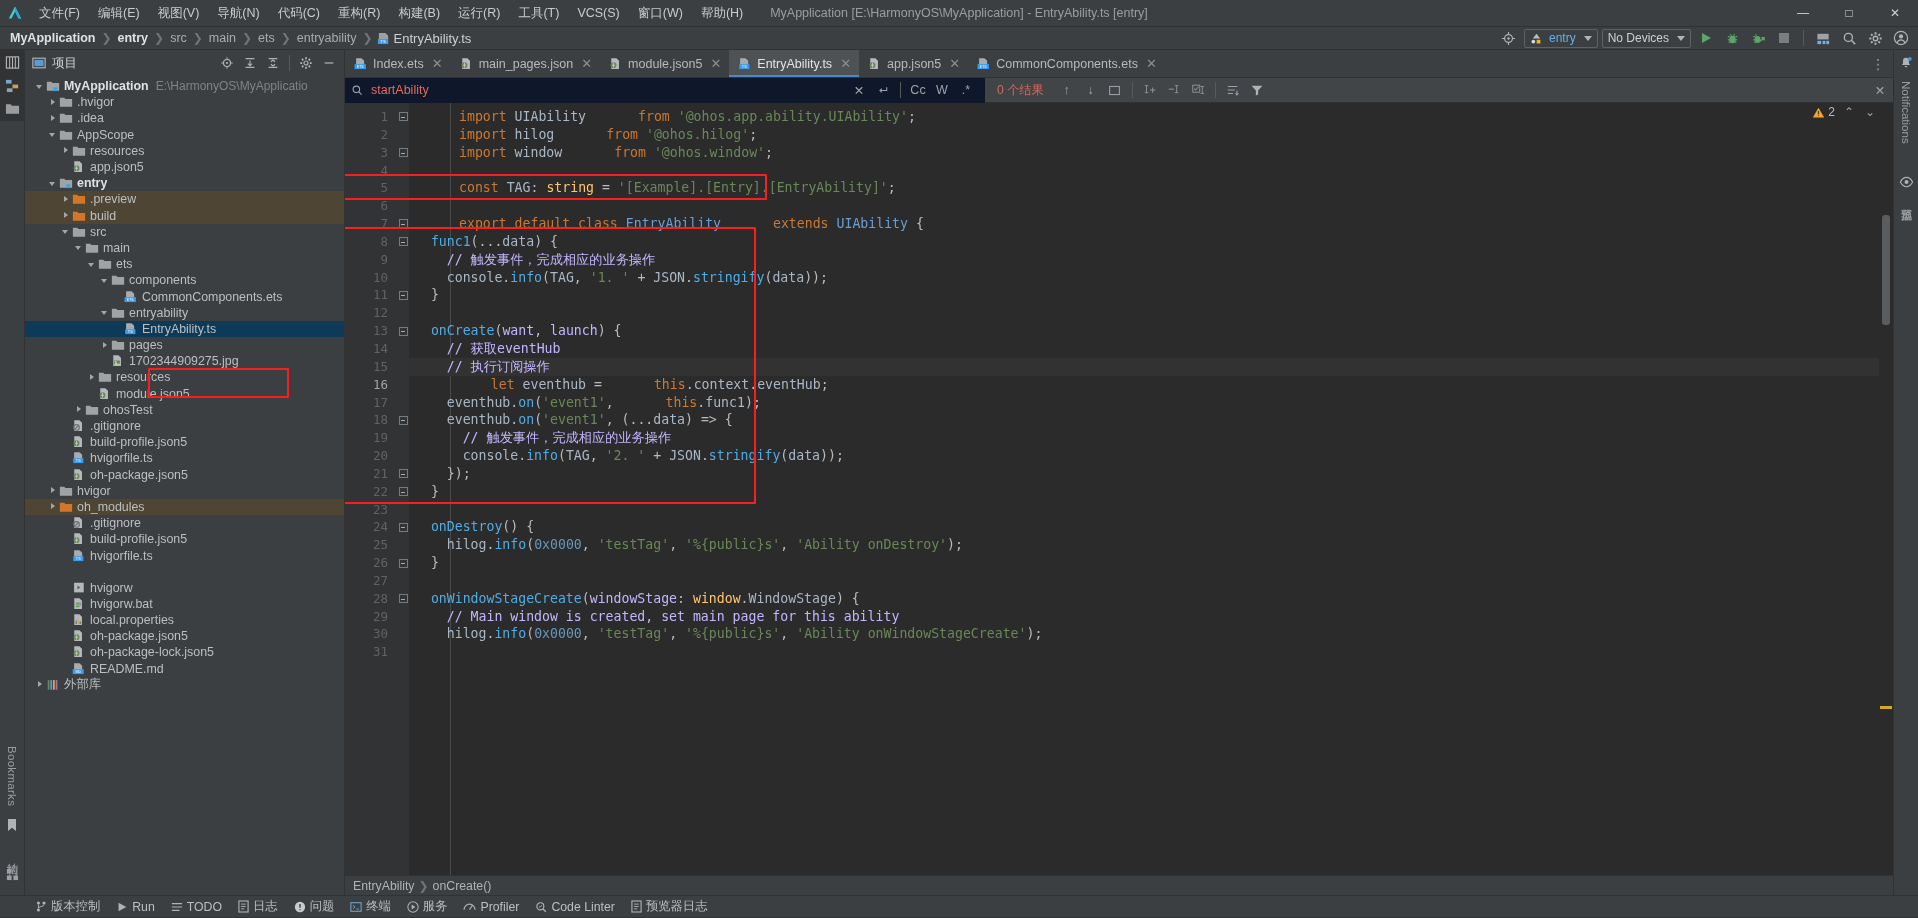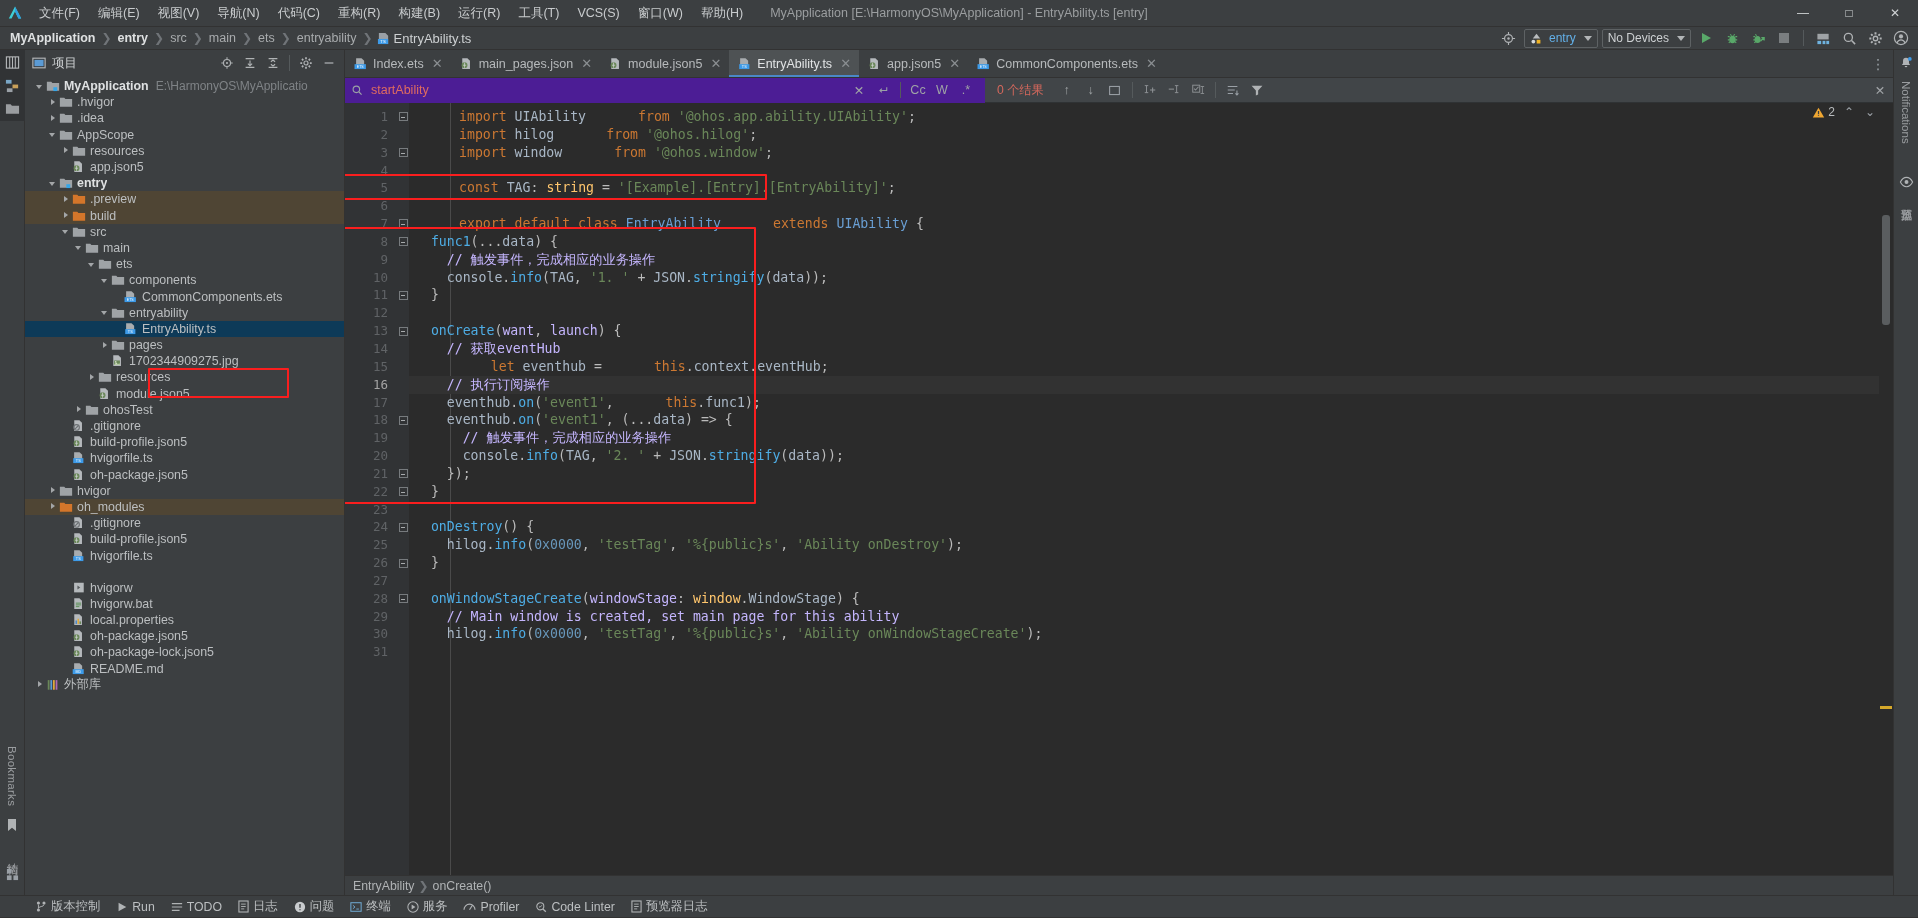--- a/index.html
+++ b/index.html
@@ -70,21 +70,21 @@
   .editor-col { flex:1; display:flex; flex-direction:column; background:#2b2b2b; min-width:0; }
   .tabs { height:28px; background:#3c3f41; display:flex; align-items:stretch; border-bottom:1px solid #323232; overflow:hidden;}
   .tab { display:flex; align-items:center; gap:5px; padding:0 8px 0 9px; font-size:12.5px; color:#b7babc; position:relative; white-space:nowrap; }
   .tab.active { background:#4e5254; color:#e2e4e5; }
   .tab.active::after { content:''; position:absolute; left:0; right:0; bottom:0; height:2px; background:#4a88c7; }
   .tab .x { color:#8b8f92; font-size:13px; margin-left:3px; }
   .tabs-right { margin-left:auto; display:flex; align-items:center; padding-right:6px; }
 
   
   .findbar { height:25px; background:#414548; display:flex; align-items:center; border-bottom:1px solid #2f3234; position:relative;}
-  .find-input-wrap { display:flex; align-items:center; width:640px; height:25px; padding-left:6px; background:#4c1d95; }
+  .find-input-wrap { display:flex; align-items:center; width:640px; height:25px; padding-left:6px; background:#0f172a; }
   .find-text { color:#e06c5f; font-size:12.5px; margin-left:6px; }
   .find-tools { display:flex; align-items:center; gap:2px; margin-left:auto; padding-right:8px;}
   .ftool { width:22px; height:20px; display:flex; align-items:center; justify-content:center; color:#9fa3a6; font-size:12.5px; border-radius:2px;}
   .find-right { display:flex; align-items:center; gap:2px; padding:0 8px; }
   .find-count { color:#d4685c; font-size:12.2px; margin:0 10px 0 4px;}
 
   
   .code-wrap { flex:1; display:flex; position:relative; overflow:hidden; background:#2b2b2b;}
   .gutter { width:52px; background:#313335; text-align:right; padding-top:5px; flex:0 0 52px;}
   .gutter div { height:17.85px; line-height:17.85px; padding-right:9px; color:#606366; font-size:12.5px; font-family:"DejaVu Sans Mono", monospace;}
@@ -971,22 +971,22 @@
             <div class="line"><span class="kw">const</span> <span class="cls">TAG</span>: <span class="typ">string</span> = <span class="str">'[Example].[Entry].[EntryAbility]'</span>;</div>
             <div class="line">&nbsp;</div>
             <div class="line"><span class="kw">export default class</span> <span class="blue">EntryAbility</span> <span class="kw">extends</span> <span class="blue">UIAbility</span> {</div>
             <div class="line">  <span class="tealc">func1</span>(...<span class="cls">data</span>) {</div>
             <div class="line">    <span class="cmt">// 触发事件，完成相应的业务操作</span></div>
             <div class="line">    <span class="cls">console</span>.<span class="tealc">info</span>(<span class="cls">TAG</span>, <span class="str">'1. '</span> + <span class="cls">JSON</span>.<span class="tealc">stringify</span>(<span class="cls">data</span>));</div>
             <div class="line">  }</div>
             <div class="line">&nbsp;</div>
             <div class="line">  <span class="tealc">onCreate</span>(<span class="cmt">want</span>, <span class="cmt">launch</span>) {</div>
             <div class="line">    <span class="cmt">// 获取eventHub</span></div>
+            <div class="line cur">    <span class="cmt">// 执行订阅操作</span></div>
             <div class="line">    <span class="kw">let</span> <span class="cls">eventhub</span> = <span class="kw">this</span>.<span class="cls">context</span>.<span class="cls">eventHub</span>;</div>
-            <div class="line cur">    <span class="cmt">// 执行订阅操作</span></div>
             <div class="line">    <span class="cls">eventhub</span>.<span class="tealc">on</span>(<span class="str">'event1'</span>, <span class="kw">this</span>.<span class="cls">func1</span>);</div>
             <div class="line">    <span class="cls">eventhub</span>.<span class="tealc">on</span>(<span class="str">'event1'</span>, (...<span class="cls">data</span>) =&gt; {</div>
             <div class="line">      <span class="cmt">// 触发事件，完成相应的业务操作</span></div>
             <div class="line">      <span class="cls">console</span>.<span class="tealc">info</span>(<span class="cls">TAG</span>, <span class="str">'2. '</span> + <span class="cls">JSON</span>.<span class="tealc">stringify</span>(<span class="cls">data</span>));</div>
             <div class="line">    });</div>
             <div class="line">  }</div>
             <div class="line">&nbsp;</div>
             <div class="line">  <span class="tealc">onDestroy</span>() {</div>
             <div class="line">    <span class="cls">hilog</span>.<span class="tealc">info</span>(<span class="num">0x0000</span>, <span class="str">'testTag'</span>, <span class="str">'%{public}s'</span>, <span class="str">'Ability onDestroy'</span>);</div>
             <div class="line">  }</div>

